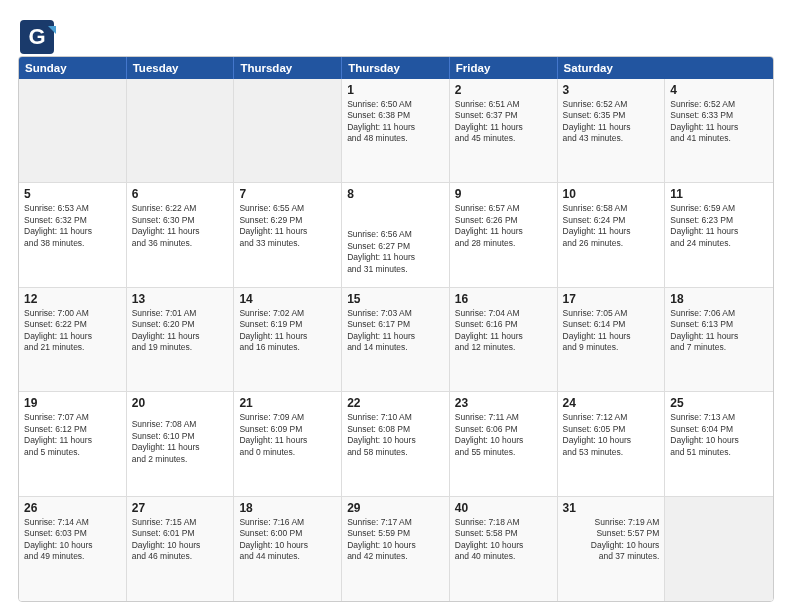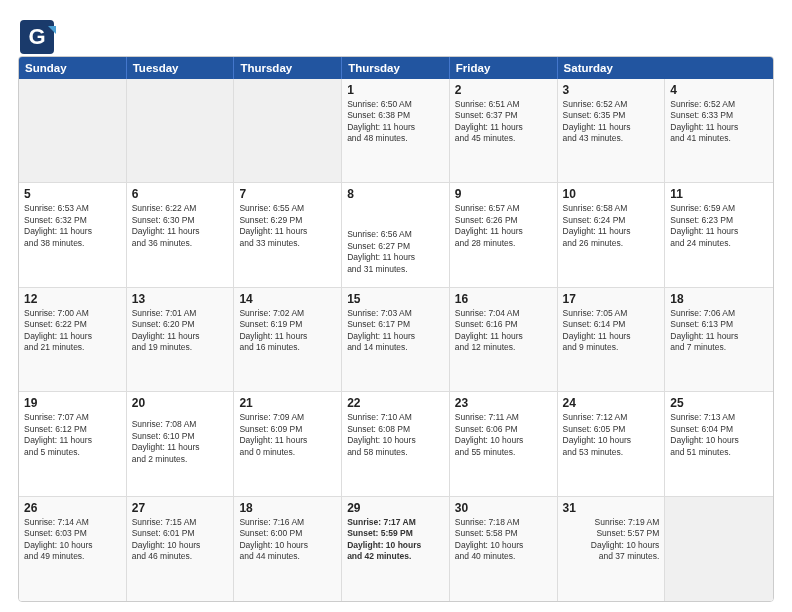--- a/index.html
+++ b/index.html
@@ -340,27 +340,27 @@
           </div>
           <div class="cal-cell">
             <div class="day-num">18</div>
             <div class="cell-info" style="white-space: pre-line;">Sunrise: 7:16 AM
 Sunset: 6:00 PM
 Daylight: 10 hours
 and 44 minutes.</div>
           </div>
           <div class="cal-cell">
             <div class="day-num">29</div>
-            <div class="cell-info" style="white-space: pre-line; font-weight: bold;">Sunrise: 7:17 AM
+            <div class="cell-info" style="white-space: pre-line;">Sunrise: 7:17 AM
 Sunset: 5:59 PM
 Daylight: 10 hours
 and 42 minutes.</div>
           </div>
           <div class="cal-cell">
-            <div class="day-num">30</div>
+            <div class="day-num">40</div>
             <div class="cell-info" style="white-space: pre-line;">Sunrise: 7:18 AM
 Sunset: 5:58 PM
 Daylight: 10 hours
 and 40 minutes.</div>
           </div>
           <div class="cal-cell">
             <div class="day-num">31</div>
             <div class="cell-info" style="white-space: pre-line; text-align: right;">Sunrise: 7:19 AM
 Sunset: 5:57 PM
 Daylight: 10 hours

